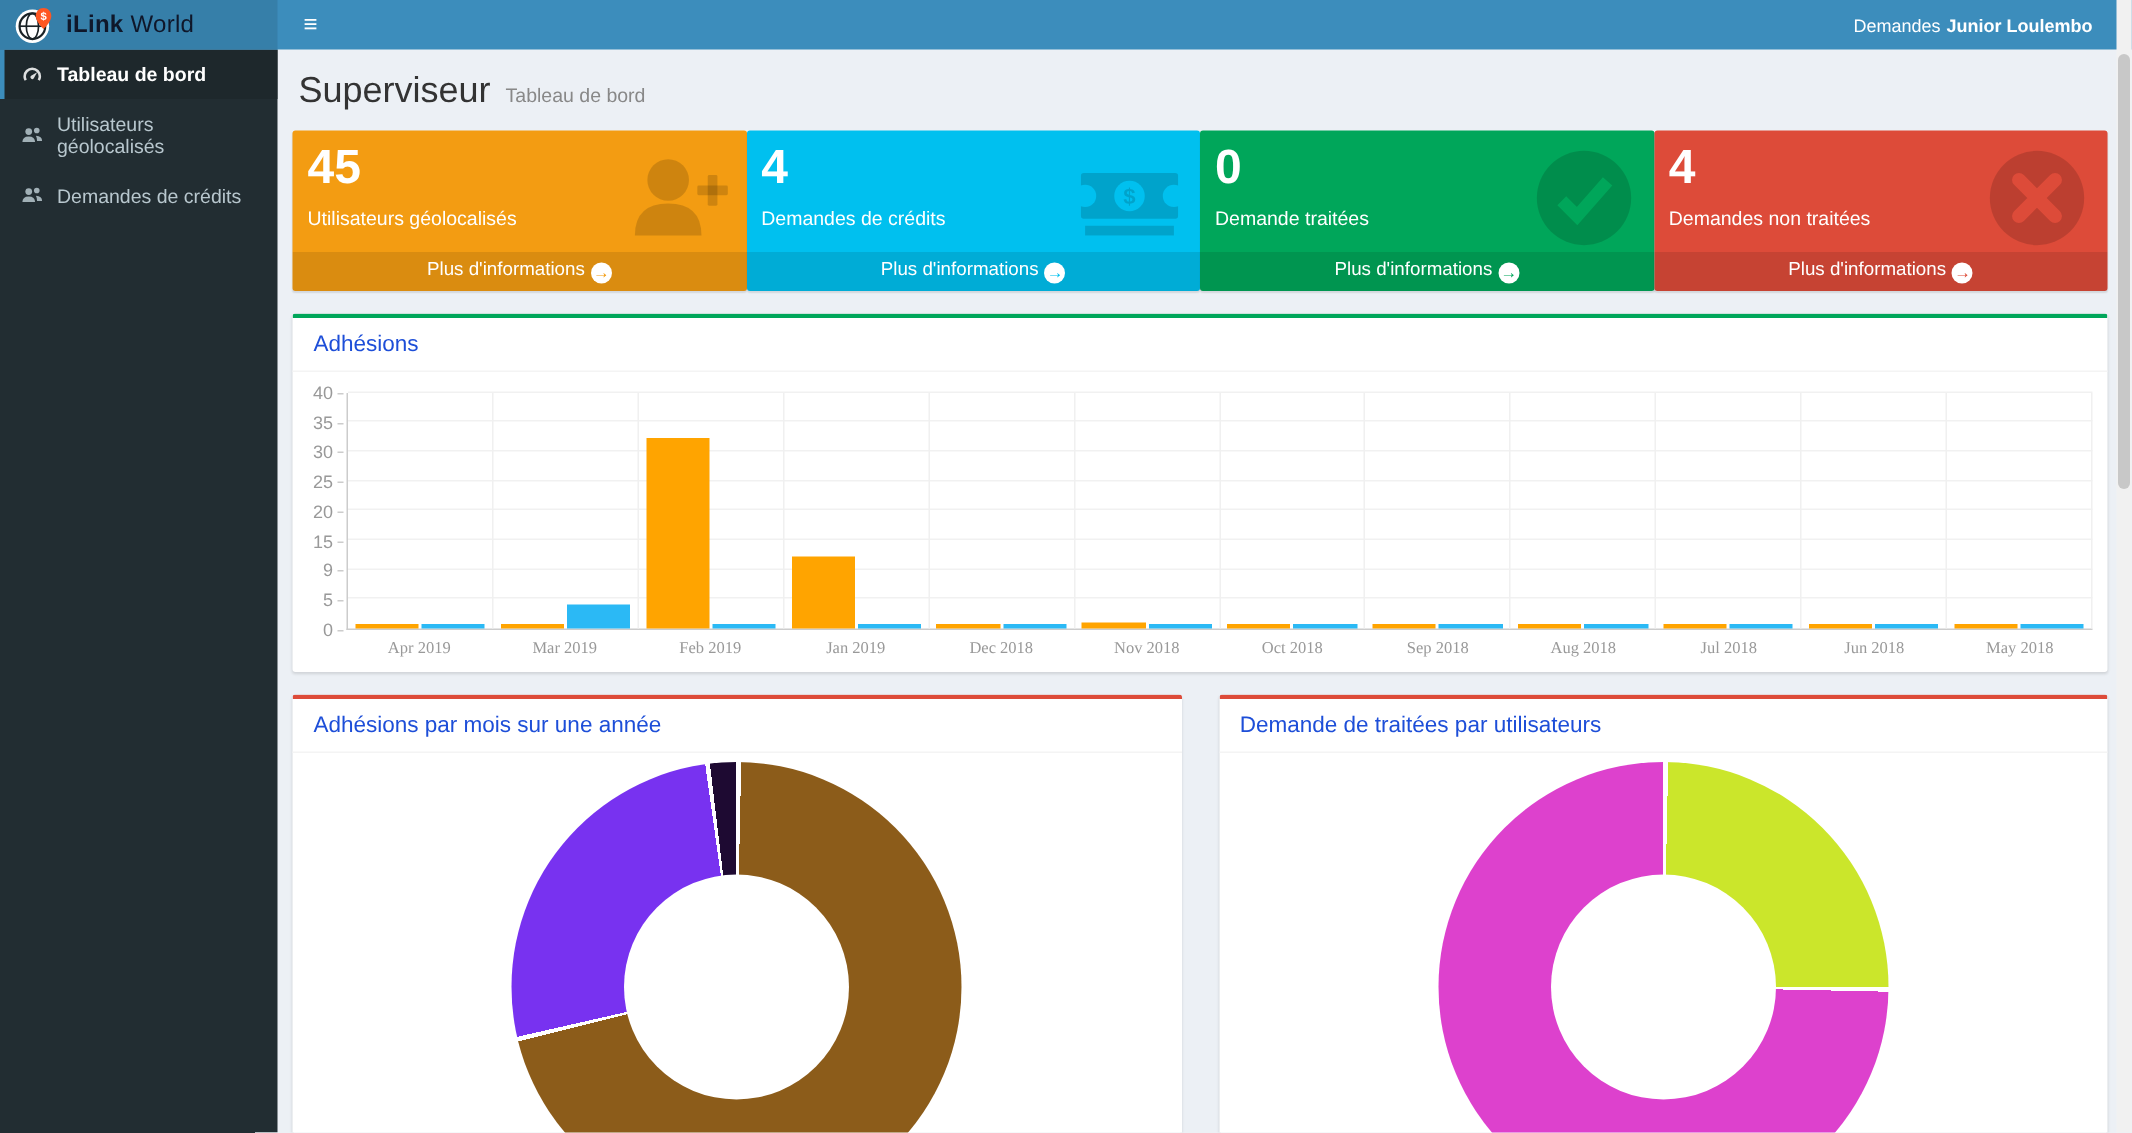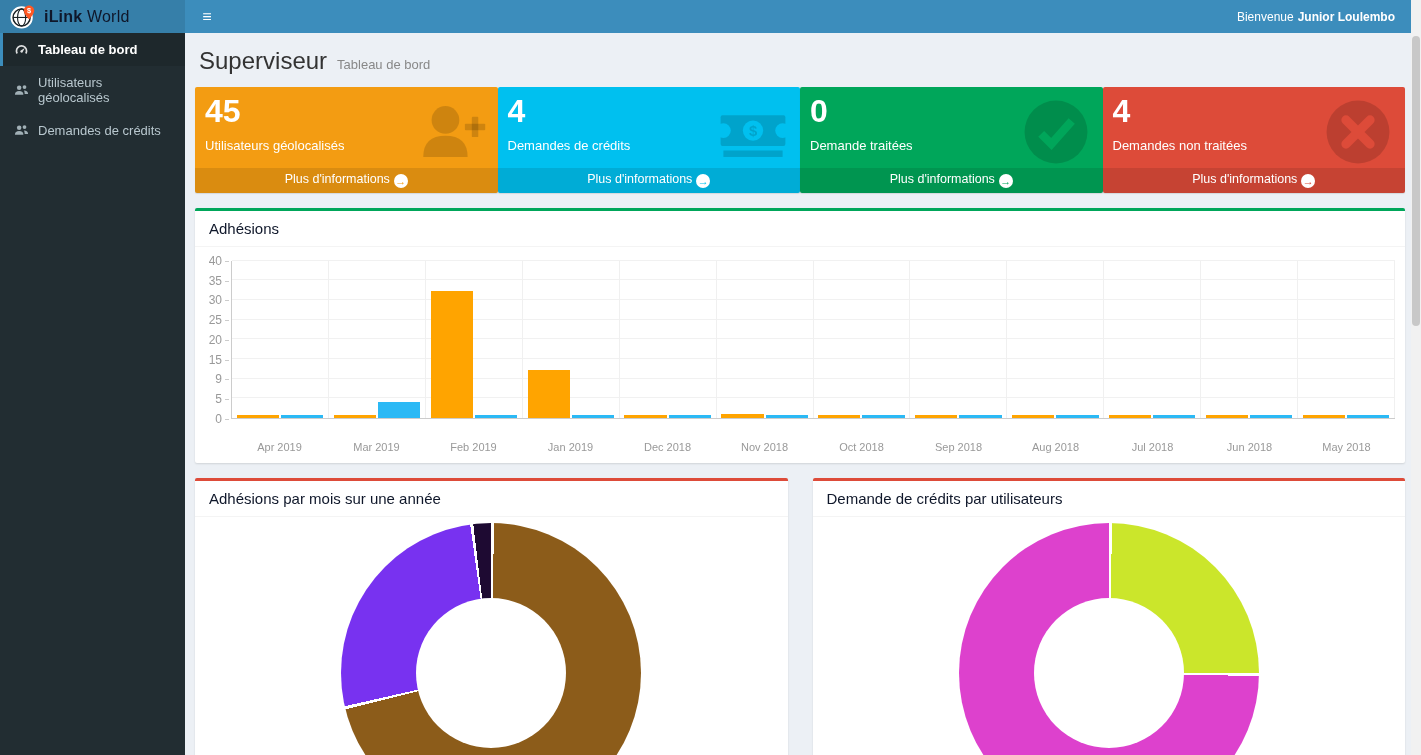--- a/index.html
+++ b/index.html
@@ -37,32 +37,32 @@
   .sb-icon svg { width:100%; height:100%; }
   .icon-dark { fill:rgba(0,0,0,0.15); }
   .icon-cut { fill:var(--box); }
   .icon-cut-stroke { stroke:var(--box); fill:none; }
   .sb-footer { display:block; position:relative; z-index:1; text-align:center; background:rgba(0,0,0,0.1); color:#fff; font-size:12.5px; padding:4px 0 5px; cursor:pointer; }
   .arrow-circle { display:inline-block; width:14px; height:14px; border-radius:50%; background:#fff; color:var(--box); font-size:11px; font-weight:700; line-height:14px; text-align:center; vertical-align:-2px; margin-left:4px; }
   
   .panel { background:#fff; border-radius:2px; box-shadow:0 1px 2px rgba(0,0,0,.12); margin-top:15px; }
   .top-green { border-top:3px solid #00a65a; }
   .top-red { border-top:3px solid #dd4b39; }
-  .panel-header { padding:9px 14px; font-size:15px; color:#0f172a; border-bottom:1px solid #f4f4f4; }
+  .panel-header { padding:9px 14px; font-size:15px; color:#1d4ed8; border-bottom:1px solid #f4f4f4; }
   
   .chart-body { padding:14px 10px 10px 6px; }
   .chart-area { display:flex; }
   .y-axis { width:30px; flex:none; position:relative; height:158px; }
   .y-label { position:absolute; right:9px; transform:translateY(50%); font-size:12px; color:#999; }
   .y-label::after { content:''; position:absolute; right:-7px; top:50%; width:4px; height:1px; background:#ccc; }
   .plot { flex:1; position:relative; height:158px; border-left:1px solid #ccc; border-bottom:1px solid #ccc; display:flex; }
   .hgrid { position:absolute; left:0; right:0; height:1px; background:#f1f1f1; z-index:0; }
   .slot { flex:1; display:flex; align-items:flex-end; justify-content:center; gap:2px; border-right:1px solid #f0f0f0; position:relative; z-index:1; }
   .bar { width:44%; }
-  .x-axis { display:flex; margin-left:30px; padding-top:22px; }
+  .x-axis { display:flex; margin-left:30px; padding-top:6px;font-family:Liberation Serif, serif; }
   .x-label { flex:1; text-align:center; font-size:11px; color:#999; }
   
   .donut-row { display:flex; gap:25px; }
   .donut-row .panel { flex:1; }
   .donut-body { height:320px; display:flex; justify-content:center; padding-top:6px; }
   .donut { width:300px; height:300px; border-radius:50%; position:relative; flex:none; }
   .donut::after { content:''; position:absolute; inset:75px; background:#fff; border-radius:50%; }
   
   .scrollbar { position:absolute; top:0; right:0; width:10px; height:100%; background:#f1f1f1; z-index:20; }
   .scroll-thumb { position:absolute; top:36px; left:1px; right:1px; height:290px; background:#c8c8c8; border-radius:4px; cursor:pointer; }
@@ -79,21 +79,21 @@
       <line x1="3.3" y1="14.5" x2="21.7" y2="14.5" stroke="#1a2226" stroke-width="1.2"></line>
       <path d="M20.5 1.5 c3.1 0 5.6 2.5 5.6 5.6 0 4.2 -5.6 9.4 -5.6 9.4 s-5.6 -5.2 -5.6 -9.4 c0 -3.1 2.5 -5.6 5.6 -5.6 z" fill="#ff5722"></path>
       <text x="20.5" y="9.8" font-size="8" font-weight="bold" fill="#fff" text-anchor="middle">$</text>
     </svg>
     <span class="brand"><b>iLink</b> <span>World</span></span>
   </div>
   <div class="nav-toggle">
     <span>≡</span>
   </div>
   <div class="nav-right">
-    <span>Bienvenue</span>
+    <span>Demandes</span>
     <b>Junior Loulembo</b>
   </div>
 </div>
 
 <div class="sidebar">
   <div class="menu-item active">
     <svg viewBox="0 0 16 16">
       <path d="M8 3.2 A6.3 6.3 0 0 0 1.7 9.5 c0 1.2 .35 2.3 .95 3.2 l1.5 -.9 a4.6 4.6 0 0 1 -.65 -2.3 a4.5 4.5 0 0 1 9 0 c0 .8 -.25 1.6 -.65 2.3 l1.5 .9 c.6 -.95 .95 -2 .95 -3.2 A6.3 6.3 0 0 0 8 3.2 z"></path>
       <path d="M9.1 10.9 a1.35 1.35 0 1 1 -1.9 -1.9 l4.3 -2.5 z"></path>
     </svg>
@@ -283,21 +283,21 @@
   </div>
 
   <div class="donut-row">
     <div class="panel top-red">
       <div class="panel-header">Adhésions par mois sur une année</div>
       <div class="donut-body">
         <div class="donut" style="background: conic-gradient(rgb(255, 255, 255) 0deg, rgb(255, 255, 255) 1.2deg, rgb(140, 92, 26) 1.2deg, rgb(140, 92, 26) 256deg, rgb(255, 255, 255) 256deg, rgb(255, 255, 255) 257.2deg, rgb(120, 50, 240) 257.2deg, rgb(120, 50, 240) 352deg, rgb(255, 255, 255) 352deg, rgb(255, 255, 255) 353.2deg, rgb(30, 10, 50) 353.2deg, rgb(30, 10, 50) 360deg);"></div>
       </div>
     </div>
     <div class="panel top-red">
-      <div class="panel-header">Demande de crédits par utilisateurs</div>
+      <div class="panel-header">Demande de traitées par utilisateurs</div>
       <div class="donut-body">
         <div class="donut" style="background: conic-gradient(rgb(255, 255, 255) 0deg, rgb(255, 255, 255) 1.2deg, rgb(203, 230, 43) 1.2deg, rgb(203, 230, 43) 90deg, rgb(255, 255, 255) 90deg, rgb(255, 255, 255) 91.2deg, rgb(221, 65, 205) 91.2deg, rgb(221, 65, 205) 360deg);"></div>
       </div>
     </div>
   </div>
 
 </div>
 
 <div class="scrollbar">
   <div class="scroll-thumb"></div>

